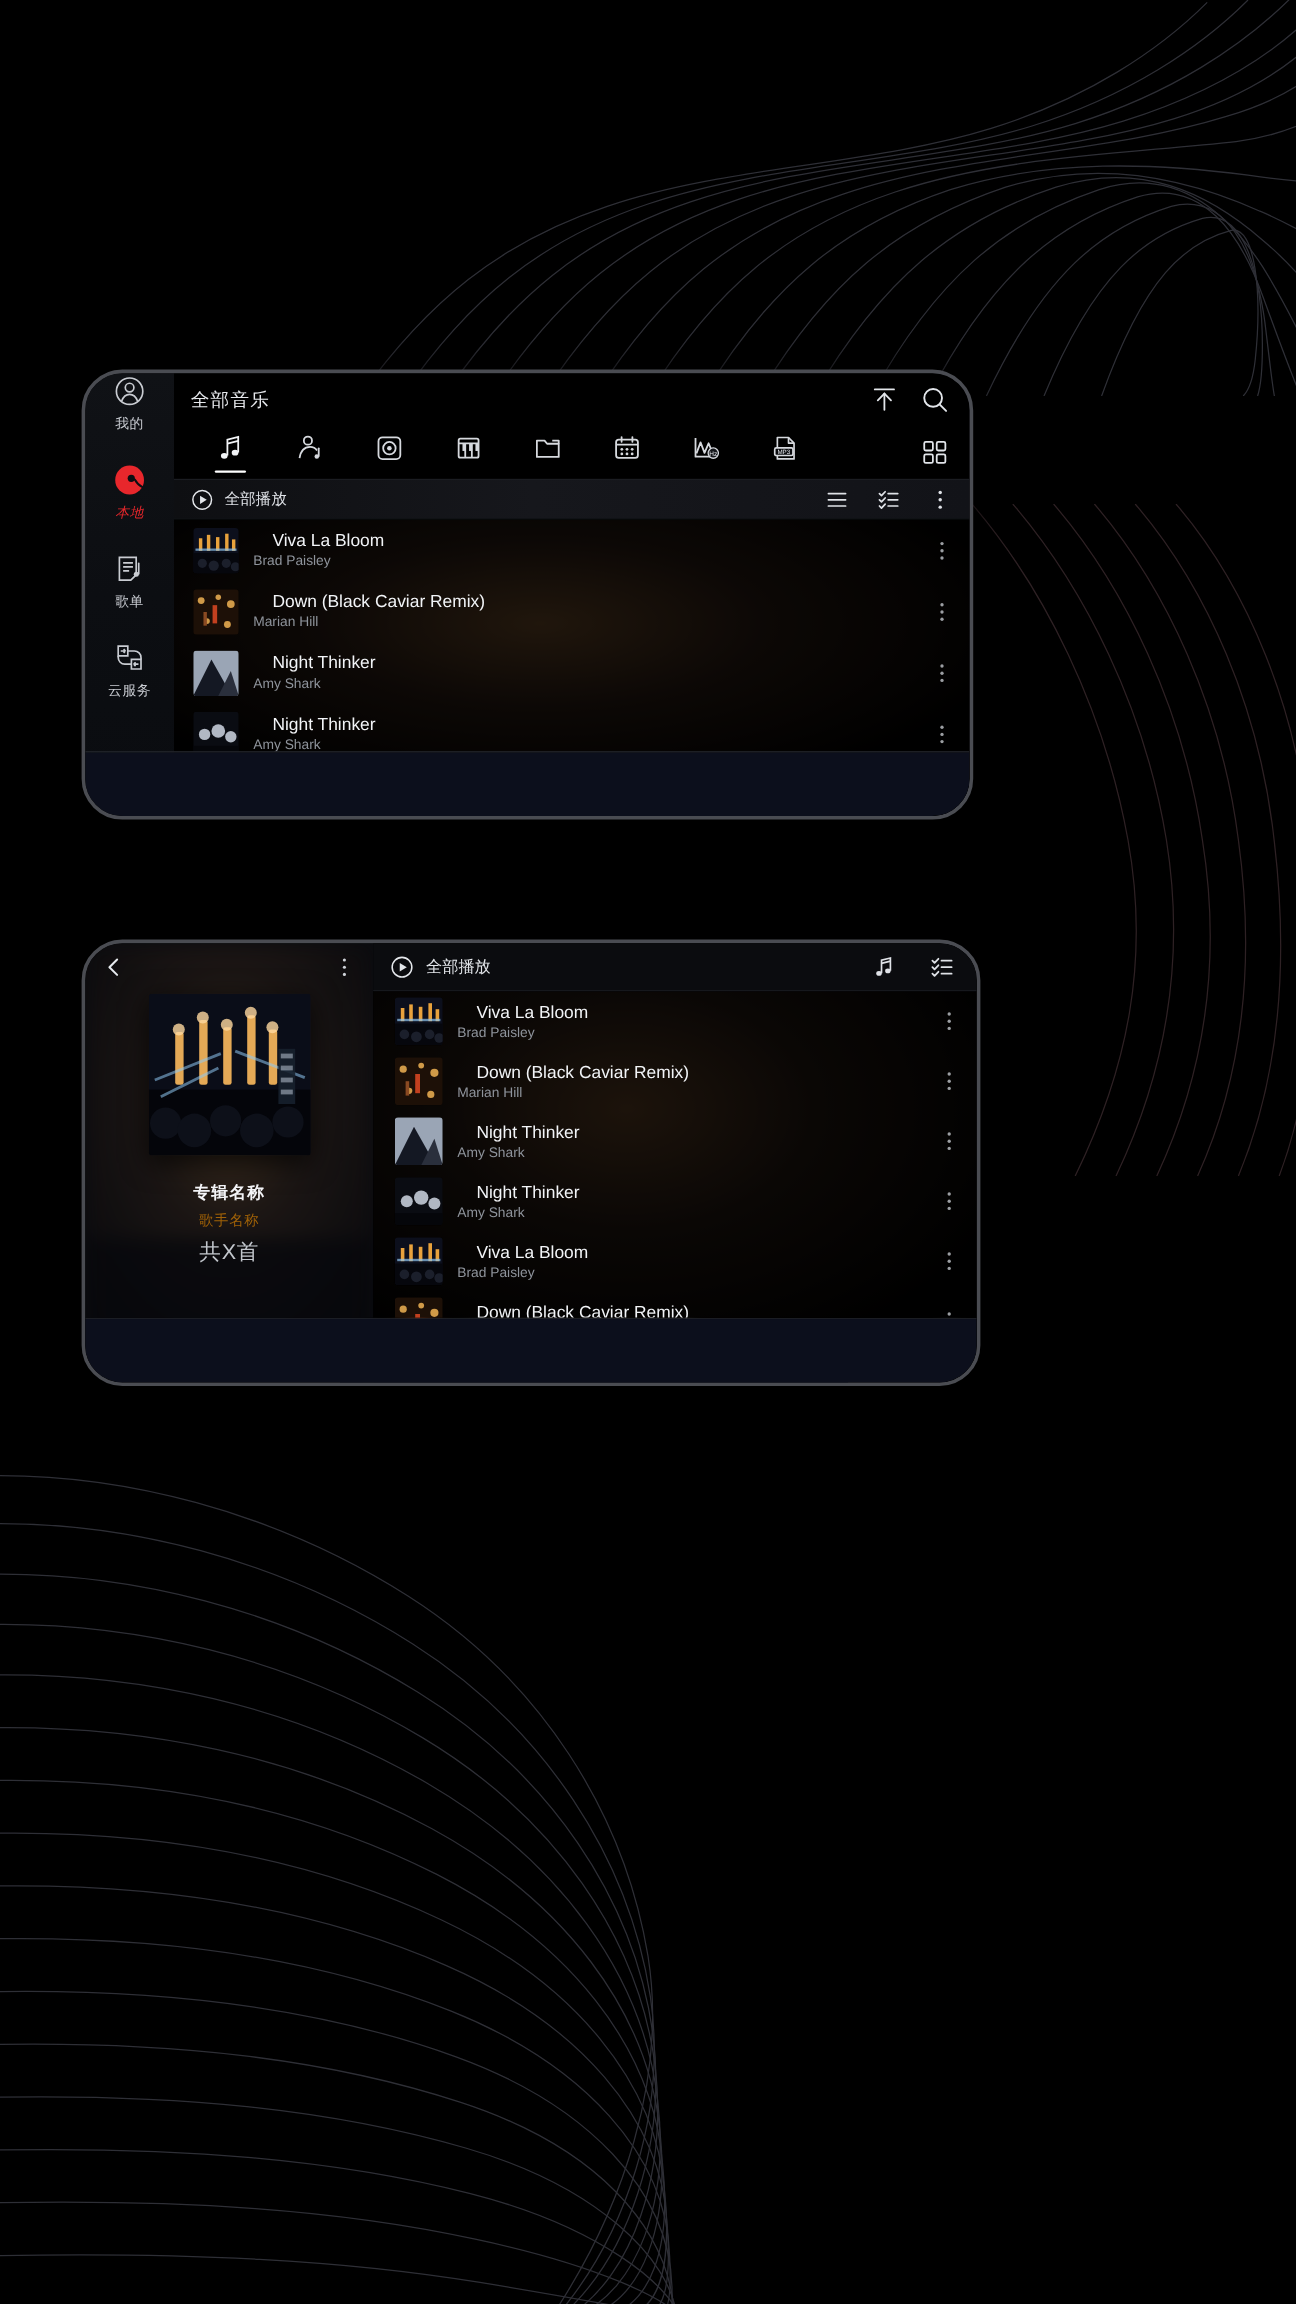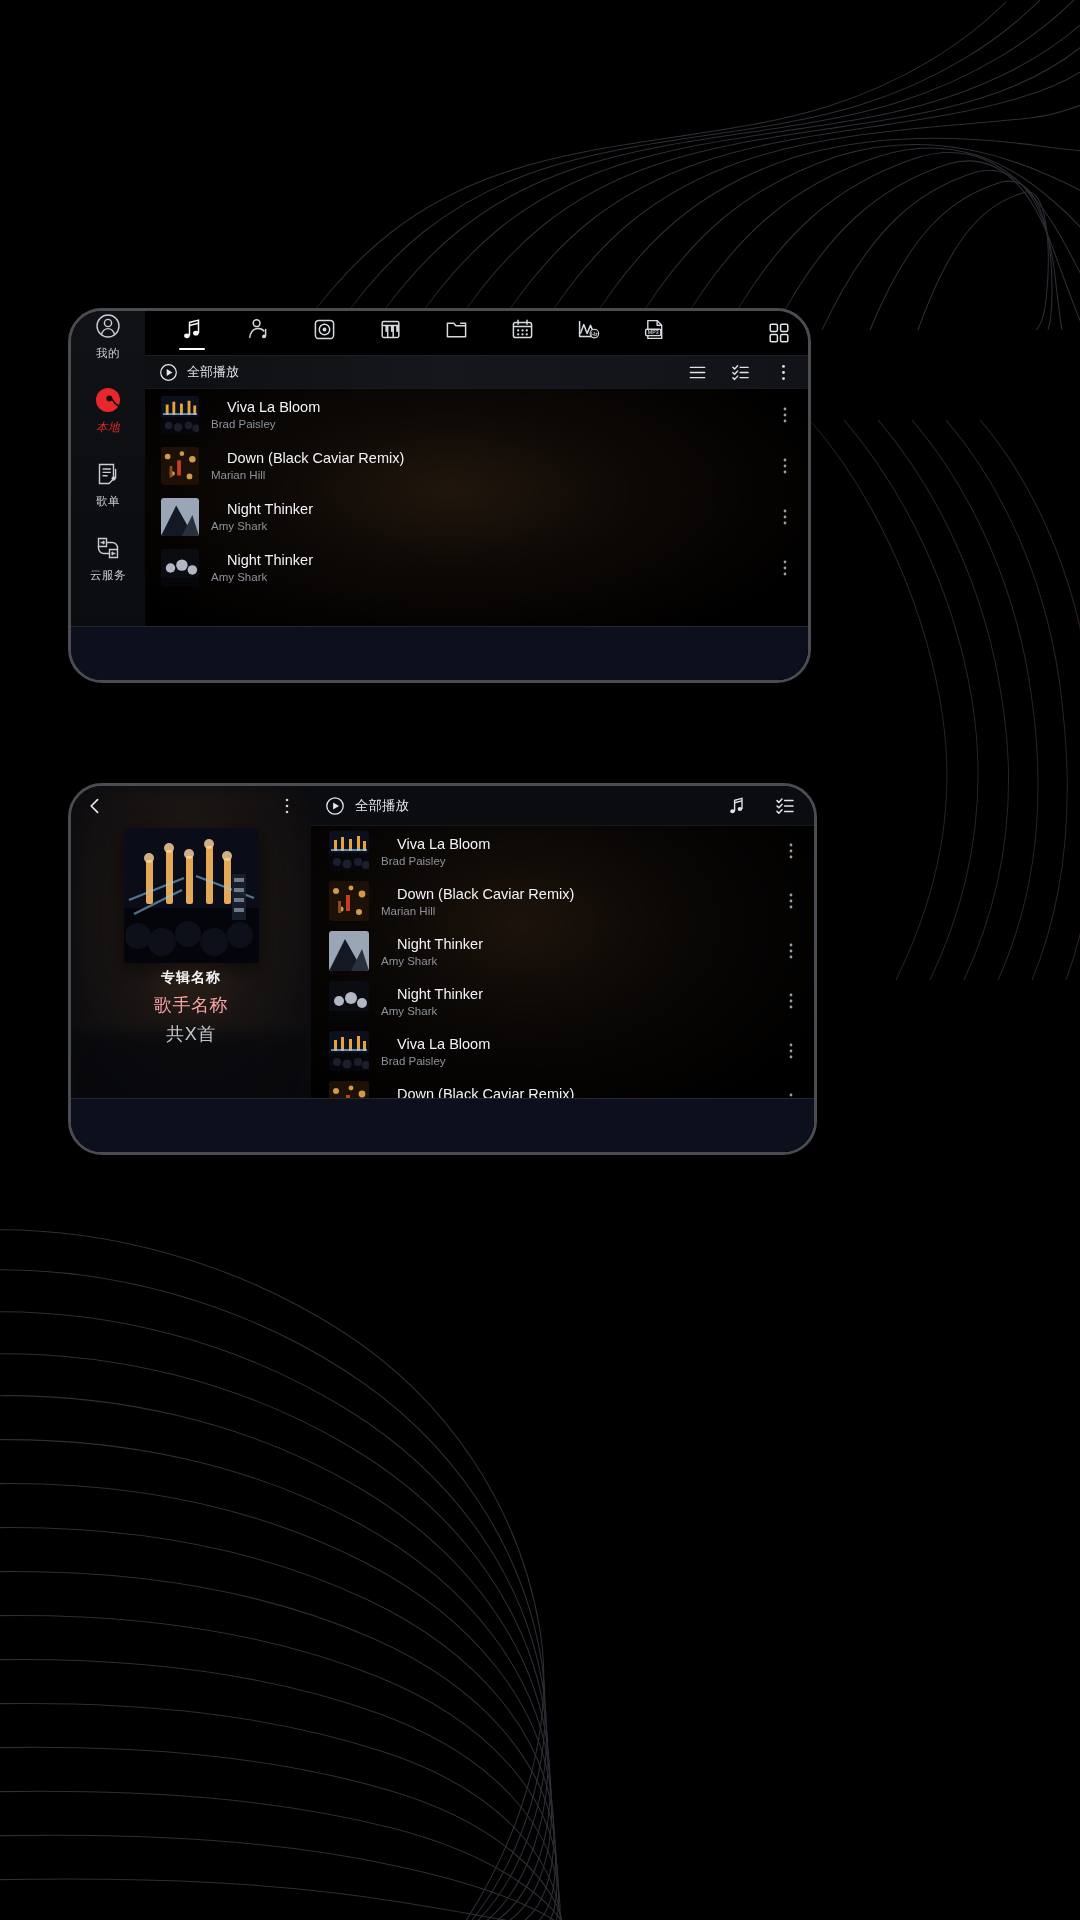--- a/index.html
+++ b/index.html
@@ -103,23 +103,23 @@
 
   
   .album-pane {
     width: 240px; flex: 0 0 240px; position: relative; overflow: hidden;
     background: #0b0c10; display: flex; flex-direction: column; align-items: center;
   }
   .album-bg { position: absolute; inset: 0; opacity: .55; filter: blur(7px); }
   .album-head { position: relative; z-index: 3; width: 100%; height: 40px; display: flex; align-items: center; justify-content: space-between; padding: 0 14px; }
   .back-ico { width: 20px; height: 20px; cursor: pointer; }
   .album-cover { position: relative; z-index: 3; width: 135px; height: 135px; border-radius: 3px; overflow: hidden; margin-top: 2px; box-shadow: 0 6px 22px rgba(0,0,0,.7); }
-  .album-txt { position: relative; z-index: 3; text-align: center; margin-top: 6px; }
+  .album-txt { position: relative; z-index: 3; text-align: center; margin-top: 22px; }
   .al-name { font-size: 14px; color: #f3f4f7; font-weight: bold; letter-spacing: 1px; }
-  .al-artist { font-size: 18px; color: #fca5a5; margin-top: 6px; letter-spacing: .6px; }
+  .al-artist { font-size: 12px; color: #a16207; margin-top: 6px; letter-spacing: .6px; }
   .al-count { font-size: 18px; color: #c2c6cc; margin-top: 5px; letter-spacing: .6px; }
 
   .p2-right { flex: 1 1 auto; position: relative; background: #000; display: flex; flex-direction: column; min-width: 0; }
   .p2-head { height: 40px; flex: 0 0 40px; display: flex; align-items: center; padding: 0 18px 0 14px; border-bottom: 1px solid #16181d; background: #0b0c0f; }
   .p2-head .pa-ico { width: 20px; height: 20px; margin-right: 10px; }
   .p2-head .pa-lb { font-size: 13.5px; color: #e3e6ea; }
   .p2-head .spacer { flex: 1 1 auto; }
   .p2-head .r-ico { width: 22px; height: 22px; margin-left: 26px; cursor: pointer; }
   .p2-list { flex: 1 1 auto; position: relative; overflow: hidden; }
   .p2-list .row { height: 50px; padding-left: 18px; }
@@ -232,20 +232,33 @@
             <path d="M22.4 20.5 h-4 M18.4 20.5 l1.6 1.6 M18.4 20.5 l1.6 -1.6"></path>
             <path d="M13.5 9.5 h5.5 a5.5 5.5 0 0 1 5.5 5.5 v1.5"></path>
             <path d="M16.5 20.5 h-5.5 a5.5 5.5 0 0 1 -5.5 -5.5 v-1.5"></path>
           </svg>
           <span class="rail-lb">云服务</span>
         </div>
       </nav>
 
       <div class="main">
 
+        <div class="topbar">
+          <div class="page-title">全部音乐</div>
+          <div class="spacer"></div>
+          <svg class="topbar-ico" viewBox="0 0 26 26" fill="none" stroke="#e2e5ea" stroke-width="1.5" stroke-linecap="round">
+            <path d="M5 4.5 h16"></path>
+            <path d="M13 8 v13.5"></path>
+            <path d="M7.5 13.6 L13 8 L18.5 13.6"></path>
+          </svg>
+          <svg class="topbar-ico" viewBox="0 0 26 26" fill="none" stroke="#e2e5ea" stroke-width="1.6" stroke-linecap="round">
+            <circle cx="11.6" cy="11.6" r="7.4"></circle>
+            <path d="M17.2 17.2 L22.4 22.4"></path>
+          </svg>
+        </div>
 
         <div class="tabsrow">
 
           <div class="tab active">
             <svg viewBox="0 0 27 27" fill="none" stroke="#f2f4f7" stroke-width="1.5">
               <path d="M10.5 19.5 V6.4 l9 -2.3 v13"></path>
               <path d="M10.5 9.6 l9 -2.3"></path>
               <ellipse cx="7.9" cy="19.8" rx="2.8" ry="2.4" fill="#f2f4f7" stroke="none"></ellipse>
               <ellipse cx="16.9" cy="17.2" rx="2.8" ry="2.4" fill="#f2f4f7" stroke="none"></ellipse>
             </svg>

